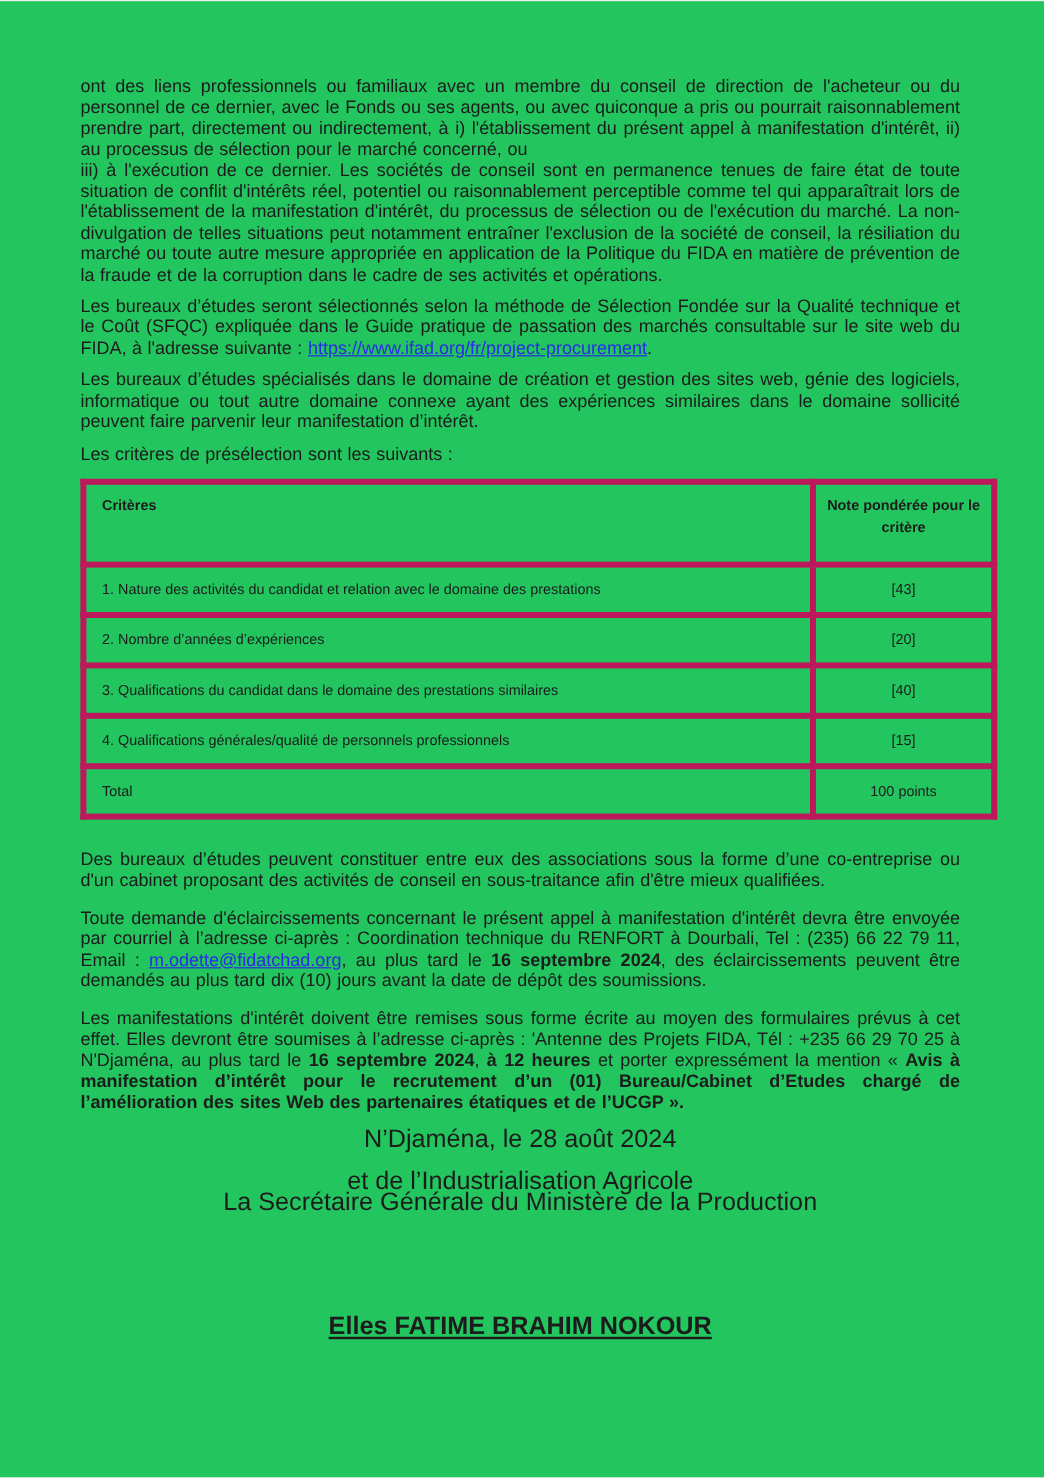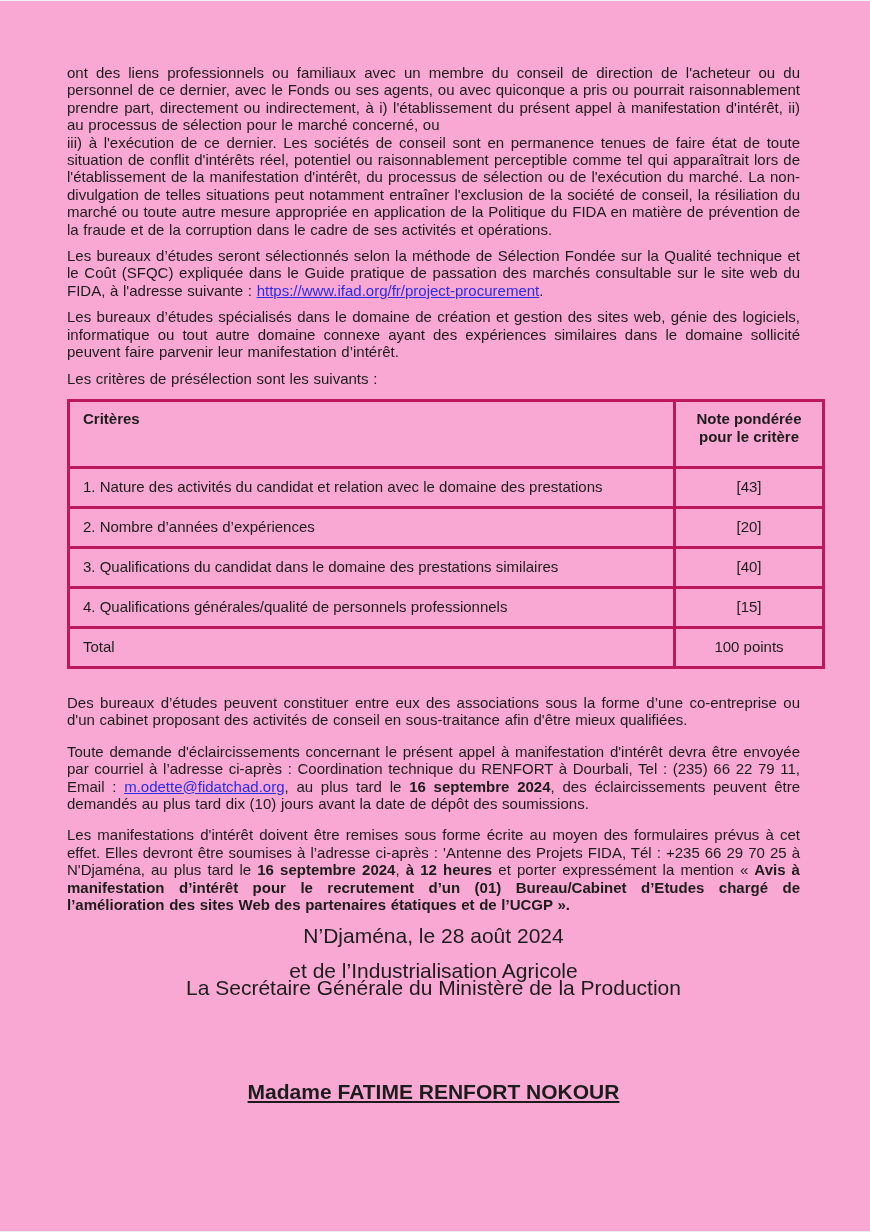--- a/index.html
+++ b/index.html
@@ -1,36 +1,36 @@
 <!DOCTYPE html>
 <html lang="fr"><head>
 <meta charset="utf-8">
 <style>
   html,body{margin:0;padding:0;background:#ffffff;}
   .page{
-    width:870px;height:1232px;background:#f9a8d4;position:relative;
+    width:870px;height:1232px;background:#22c55e;position:relative;
     font-family:"Liberation Sans","DejaVu Sans",sans-serif;
     color:#1c1c1c;overflow:hidden;box-sizing:border-box;
     border-top:1px solid #f2f2f2;border-bottom:1px solid #ececec;
   }
   .content{padding:63px 70px 0 67px;}
   .para{
     font-size:15px;line-height:17.4px;text-align:justify;
     margin:0 0 9px 0;word-spacing:0.5px;
   }
   .group-bottom .para{margin:0 0 14px 0;}
   .para.left{text-align:left;}
   .bold{font-weight:bold;}
   .link{color:#2b2be8;text-decoration:underline;cursor:pointer;}
   table.criteria{
     border-collapse:collapse;width:720px;margin:12px 0 25px 0;
     table-layout:fixed;
   }
   table.criteria th, table.criteria td{
-    border:3px solid #be185d;font-size:15px;line-height:18px;
+    border:5px solid #be185d;font-size:12px;line-height:18px;
   }
   th.c1{width:582px;text-align:left;vertical-align:top;padding:8px 8px 20px 13px;font-weight:bold;}
   th.c2{width:138px;text-align:center;vertical-align:top;padding:8px 4px 20px 4px;font-weight:bold;}
   td.c1{height:29px;padding:4px 8px 4px 13px;vertical-align:middle;}
   td.c2{height:29px;text-align:center;vertical-align:middle;padding:4px;}
   .centered{
     font-size:21px;line-height:17.4px;text-align:center;margin:0;
   }
   .date-line{margin-top:8px;}
   .signatory-block{margin-top:17px;}
@@ -88,16 +88,16 @@
         <p class="para"><span>Les manifestations d'intérêt doivent être remises sous forme écrite au moyen des formulaires prévus à cet effet. Elles devront être soumises à l’adresse ci-après : 'Antenne des Projets FIDA, Tél : +235 66 29 70 25 à N'Djaména, au plus tard le </span><span class="bold">16 septembre 2024</span><span>, </span><span class="bold">à 12 heures</span><span> et porter expressément la mention « </span><span class="bold">Avis à manifestation d’intérêt pour le recrutement d’un (01) Bureau/Cabinet d’Etudes chargé de l’amélioration des sites Web des partenaires étatiques et de l’UCGP ».</span></p>
       </div>
 
     <p class="centered date-line">N’Djaména, le 28 août 2024</p>
 
     <div class="signatory-block">
       <p class="centered">et de l’Industrialisation Agricole</p>
       <p class="centered">La Secrétaire Générale du Ministère de la Production</p>
     </div>
 
-    <p class="centered signatory-name">Madame FATIME RENFORT NOKOUR</p>
+    <p class="centered signatory-name">Elles FATIME BRAHIM NOKOUR</p>
 
   </div>
 </div>
 
 </body></html>

